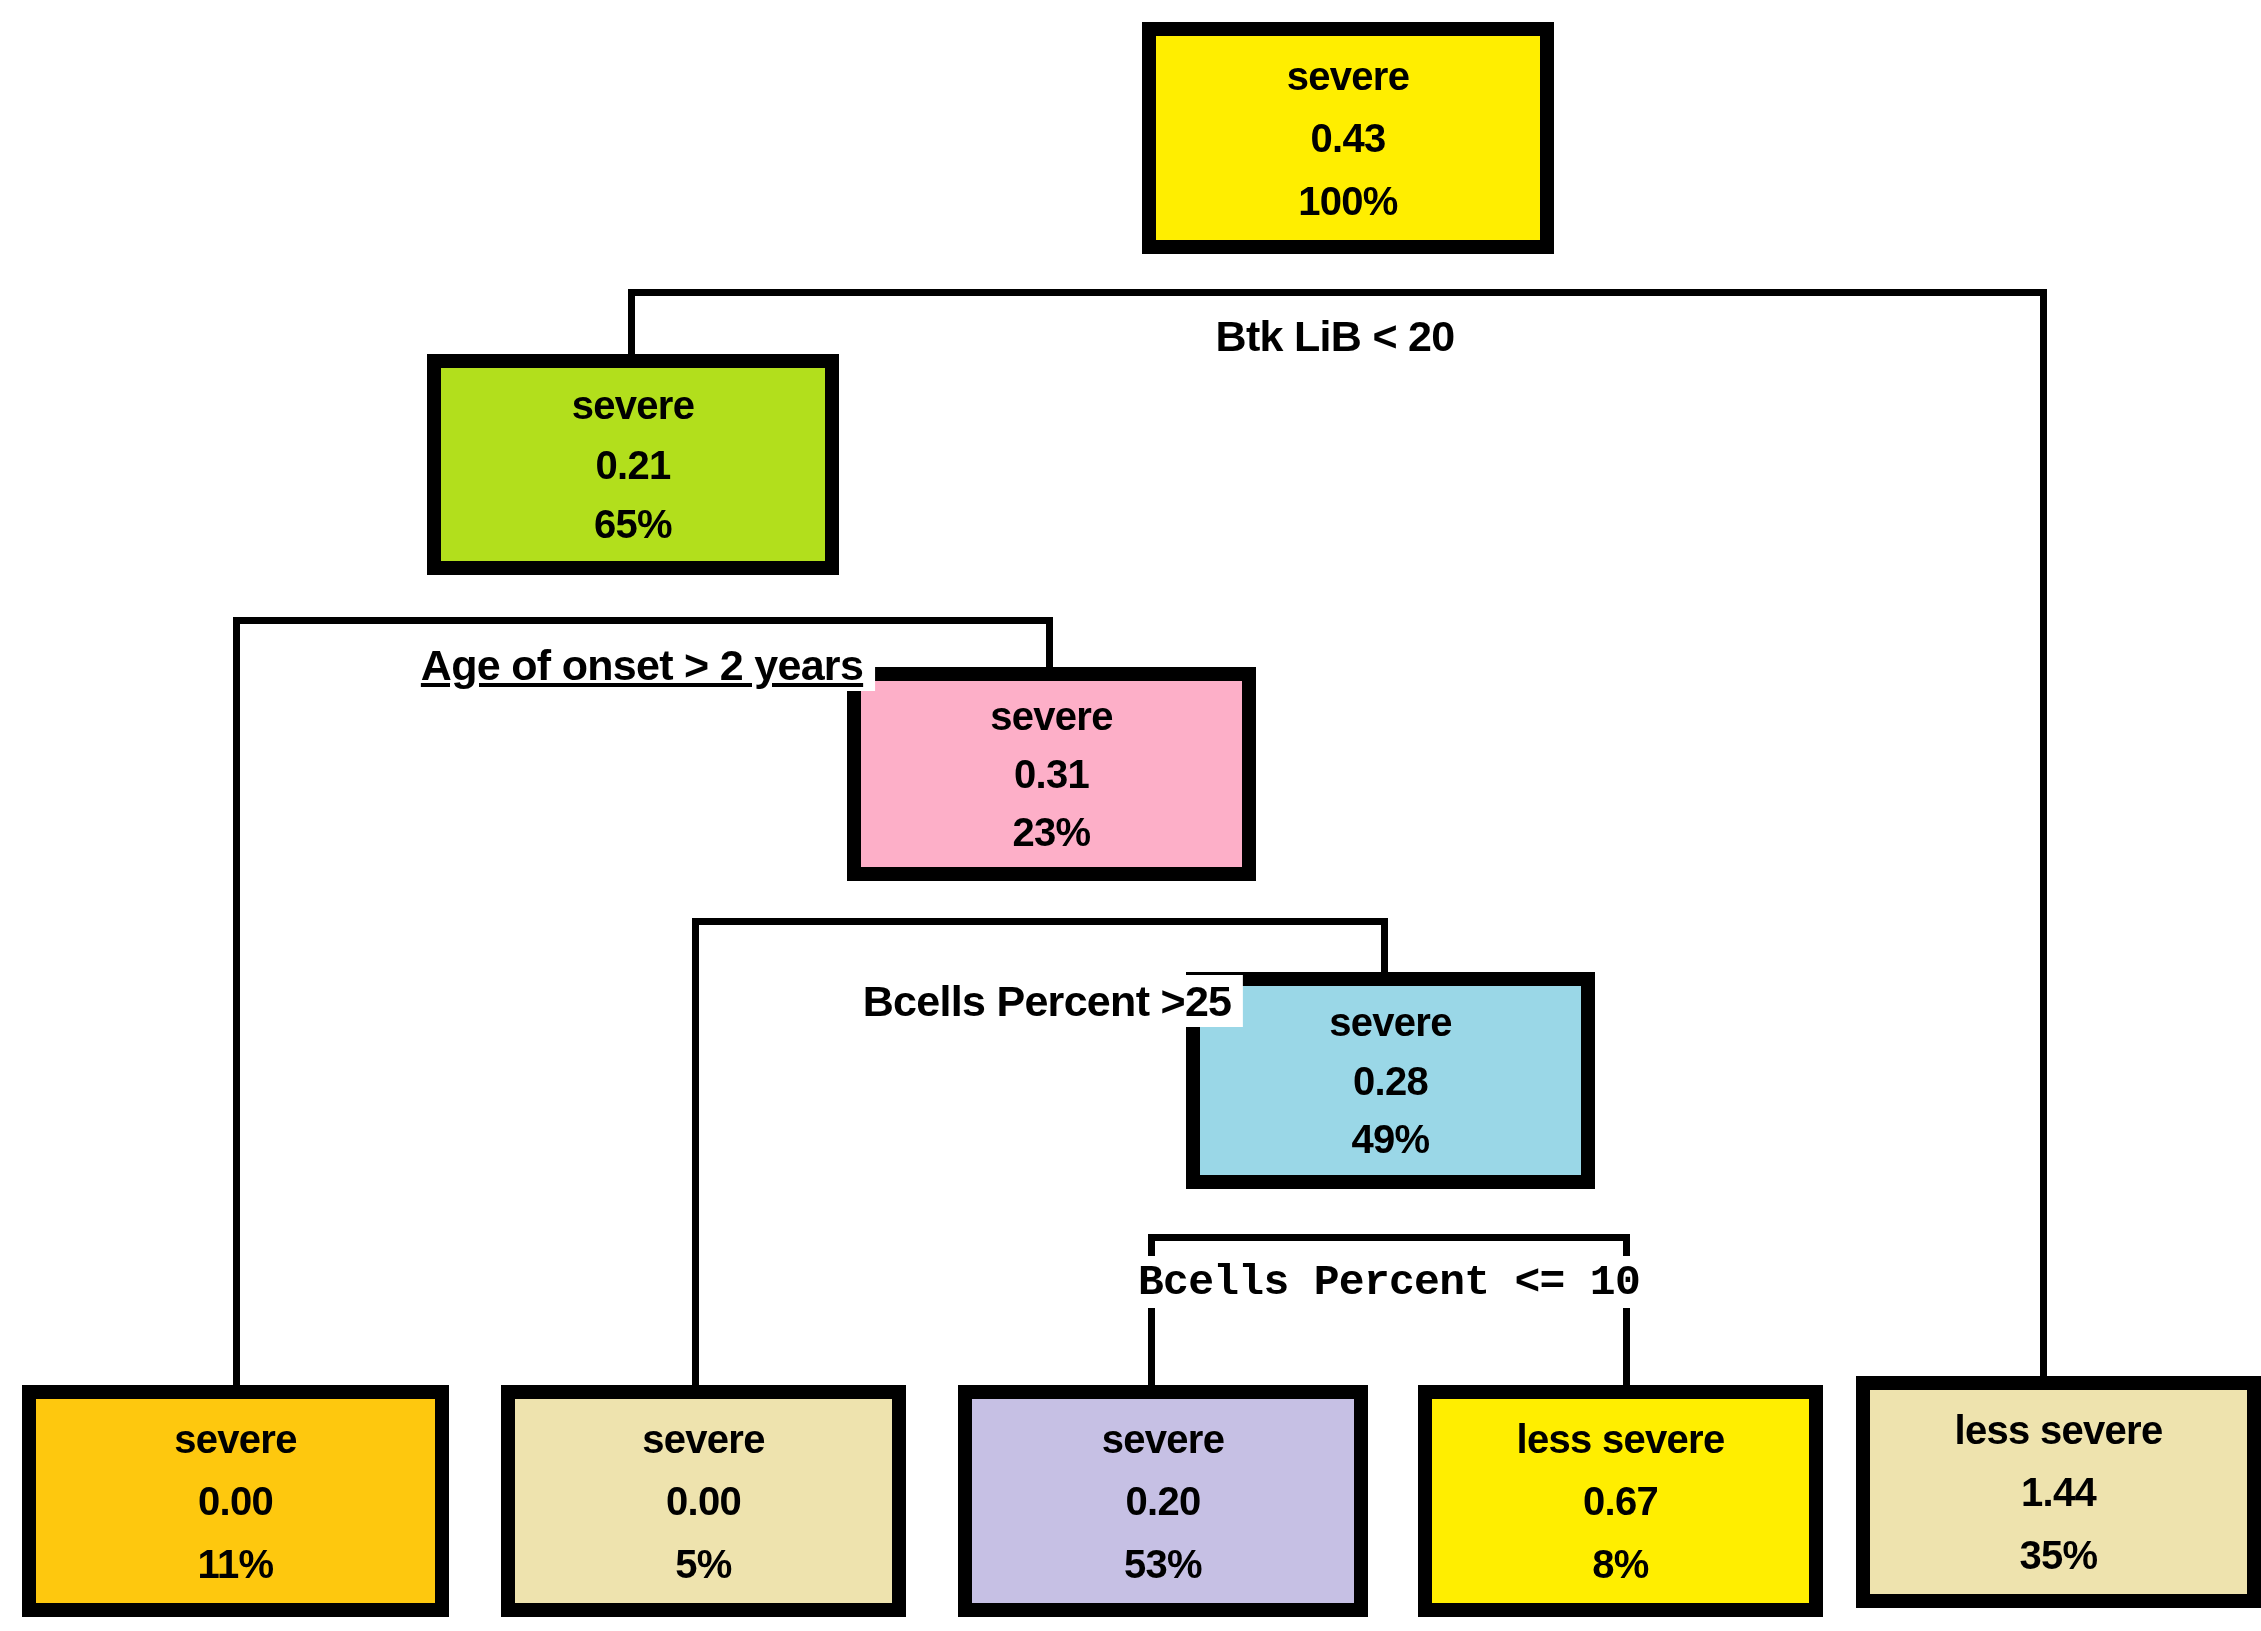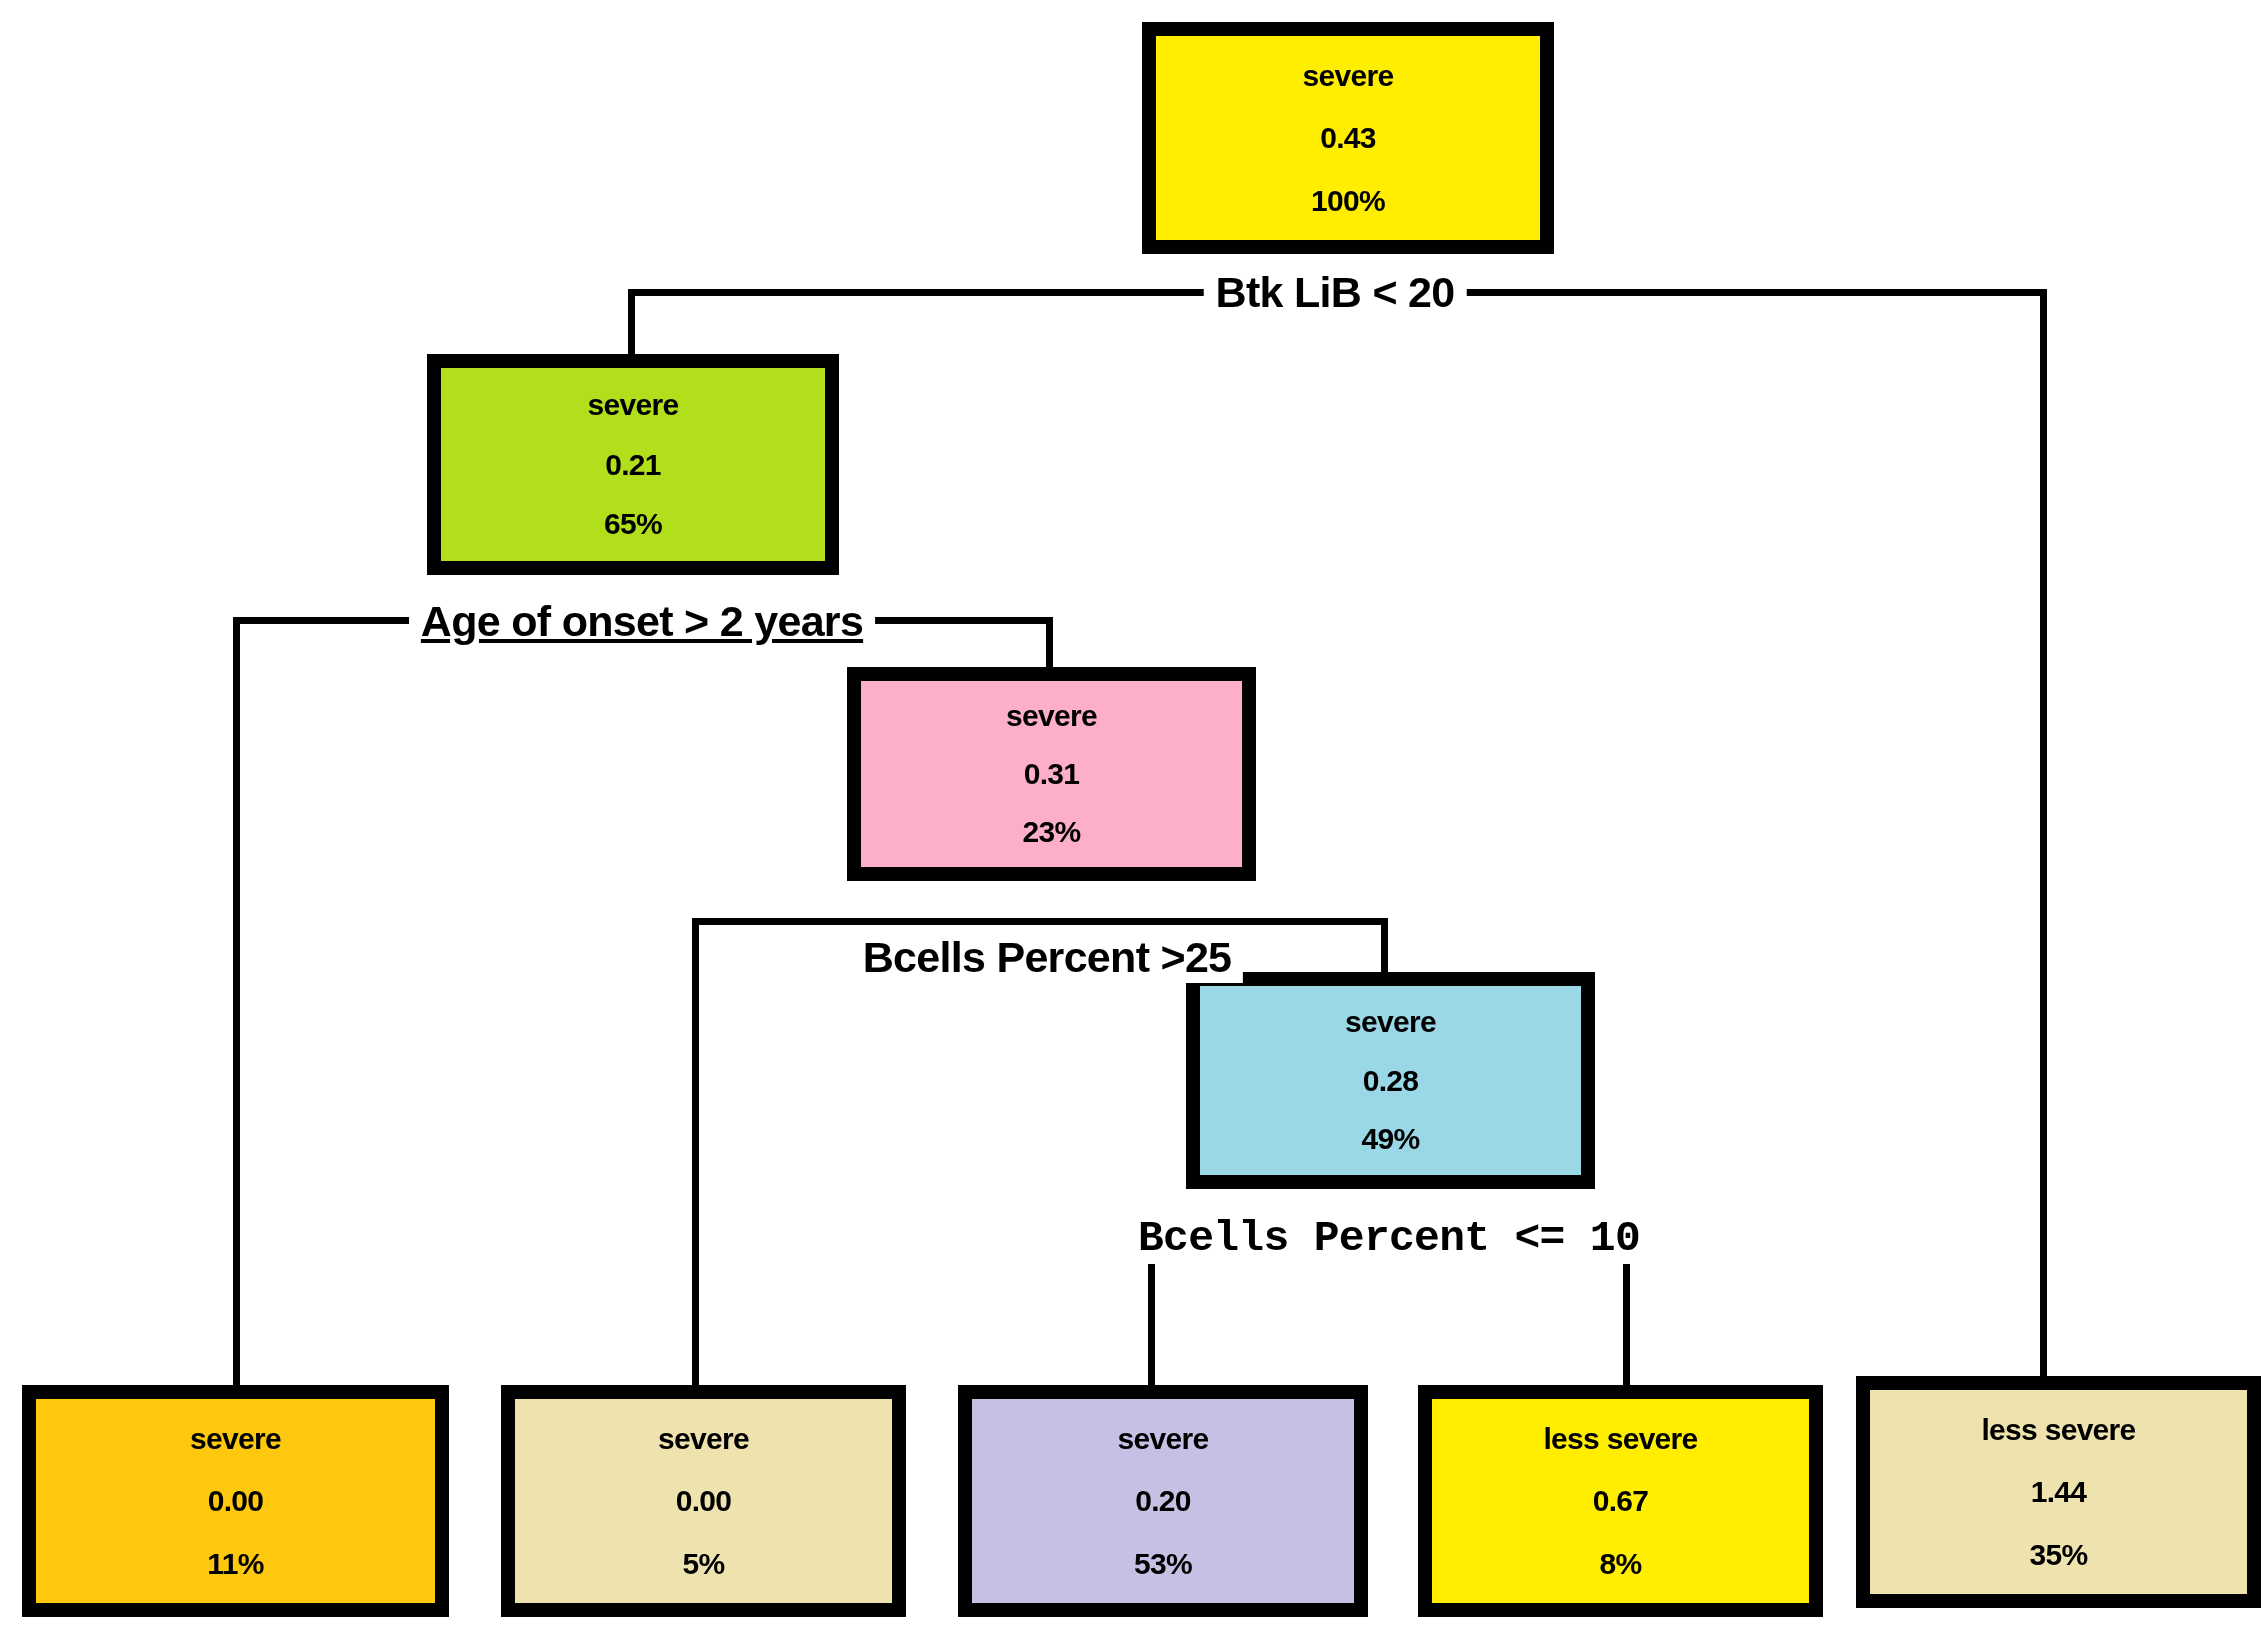--- a/index.html
+++ b/index.html
@@ -18,36 +18,37 @@
     position:absolute;
     transform:translate(-50%,-50%);
     background:#ffffff;
     color:#000;
     font-weight:bold;
     font-size:43px;
     letter-spacing:-0.7px;
     padding:1.5px 11.8px;
     white-space:nowrap;
     z-index:3;
+    margin-top:44px;
   }
   
   .node {
     position:absolute;
     box-sizing:border-box;
     border:14.7px solid #000;
     display:flex;
     flex-direction:column;
     justify-content:space-evenly;
     align-items:center;
     z-index:2;
   }
   .nline {
     color:#000;
     font-weight:bold;
-    font-size:30px;
+    font-size:40px;
     letter-spacing:-0.7px;
     line-height:46px;
     white-space:nowrap;
     text-align:left;
   }
 </style>
 </head>
 <body>
 
 <div id="canvas">

